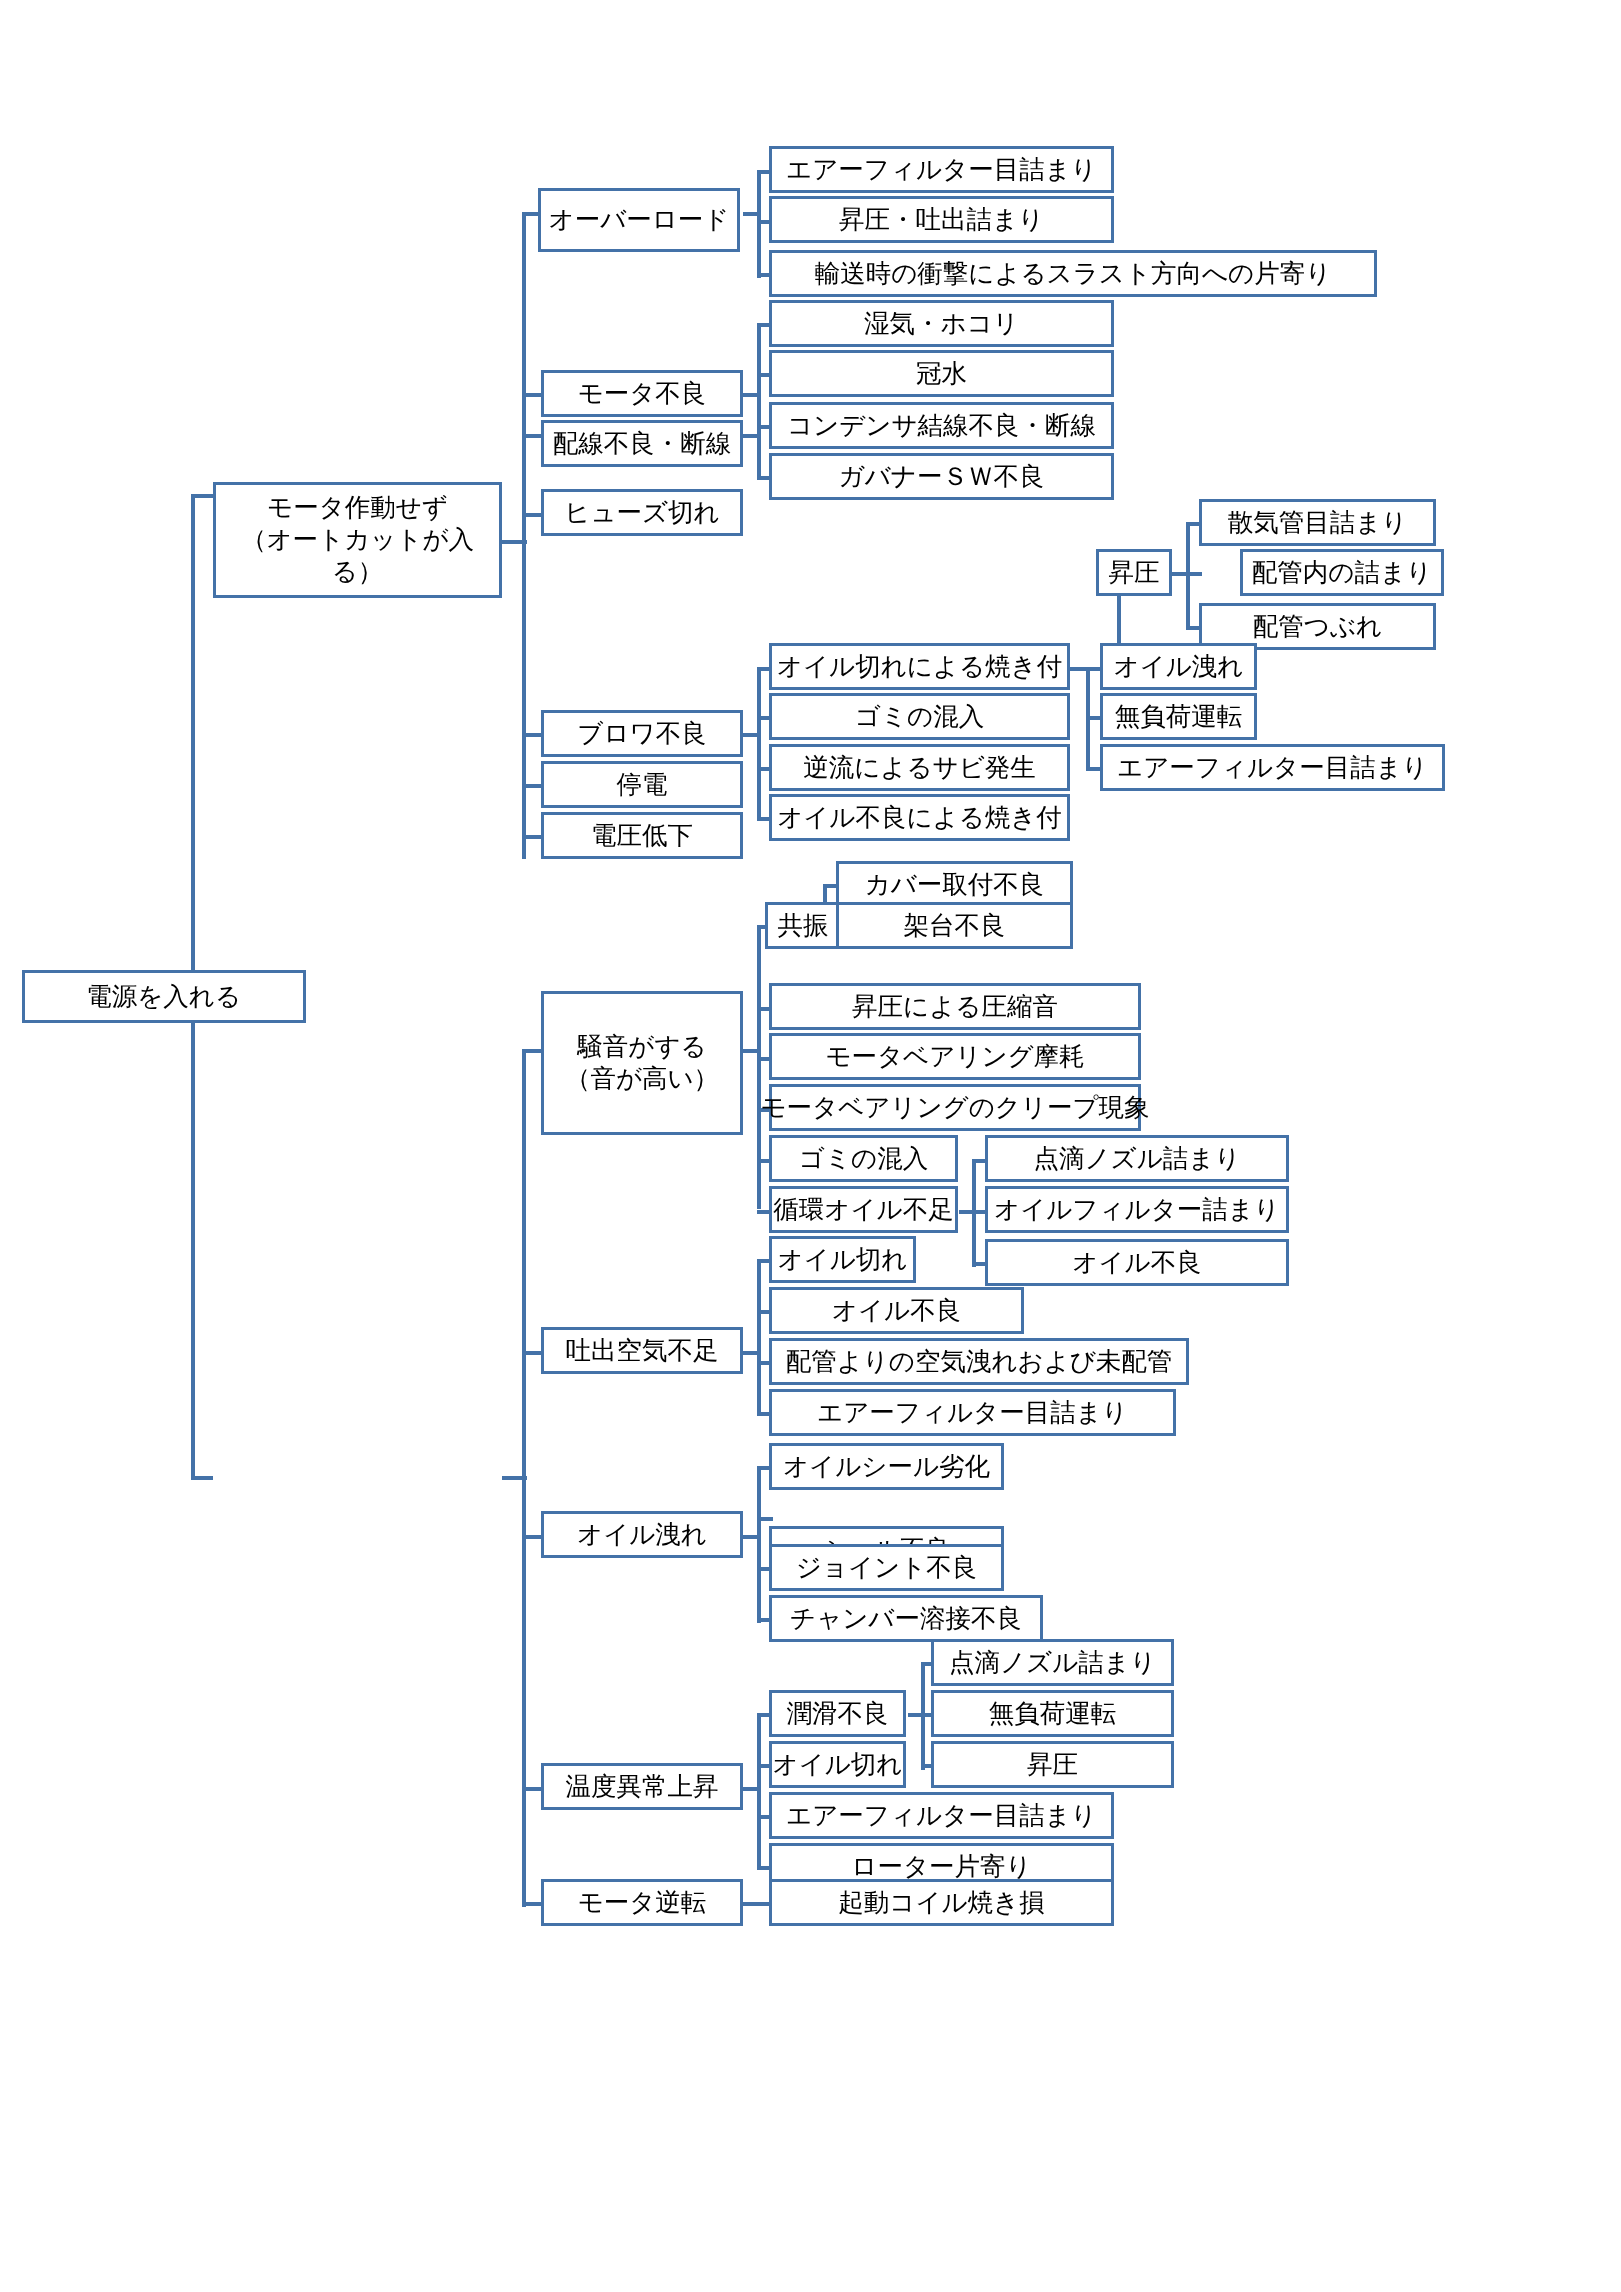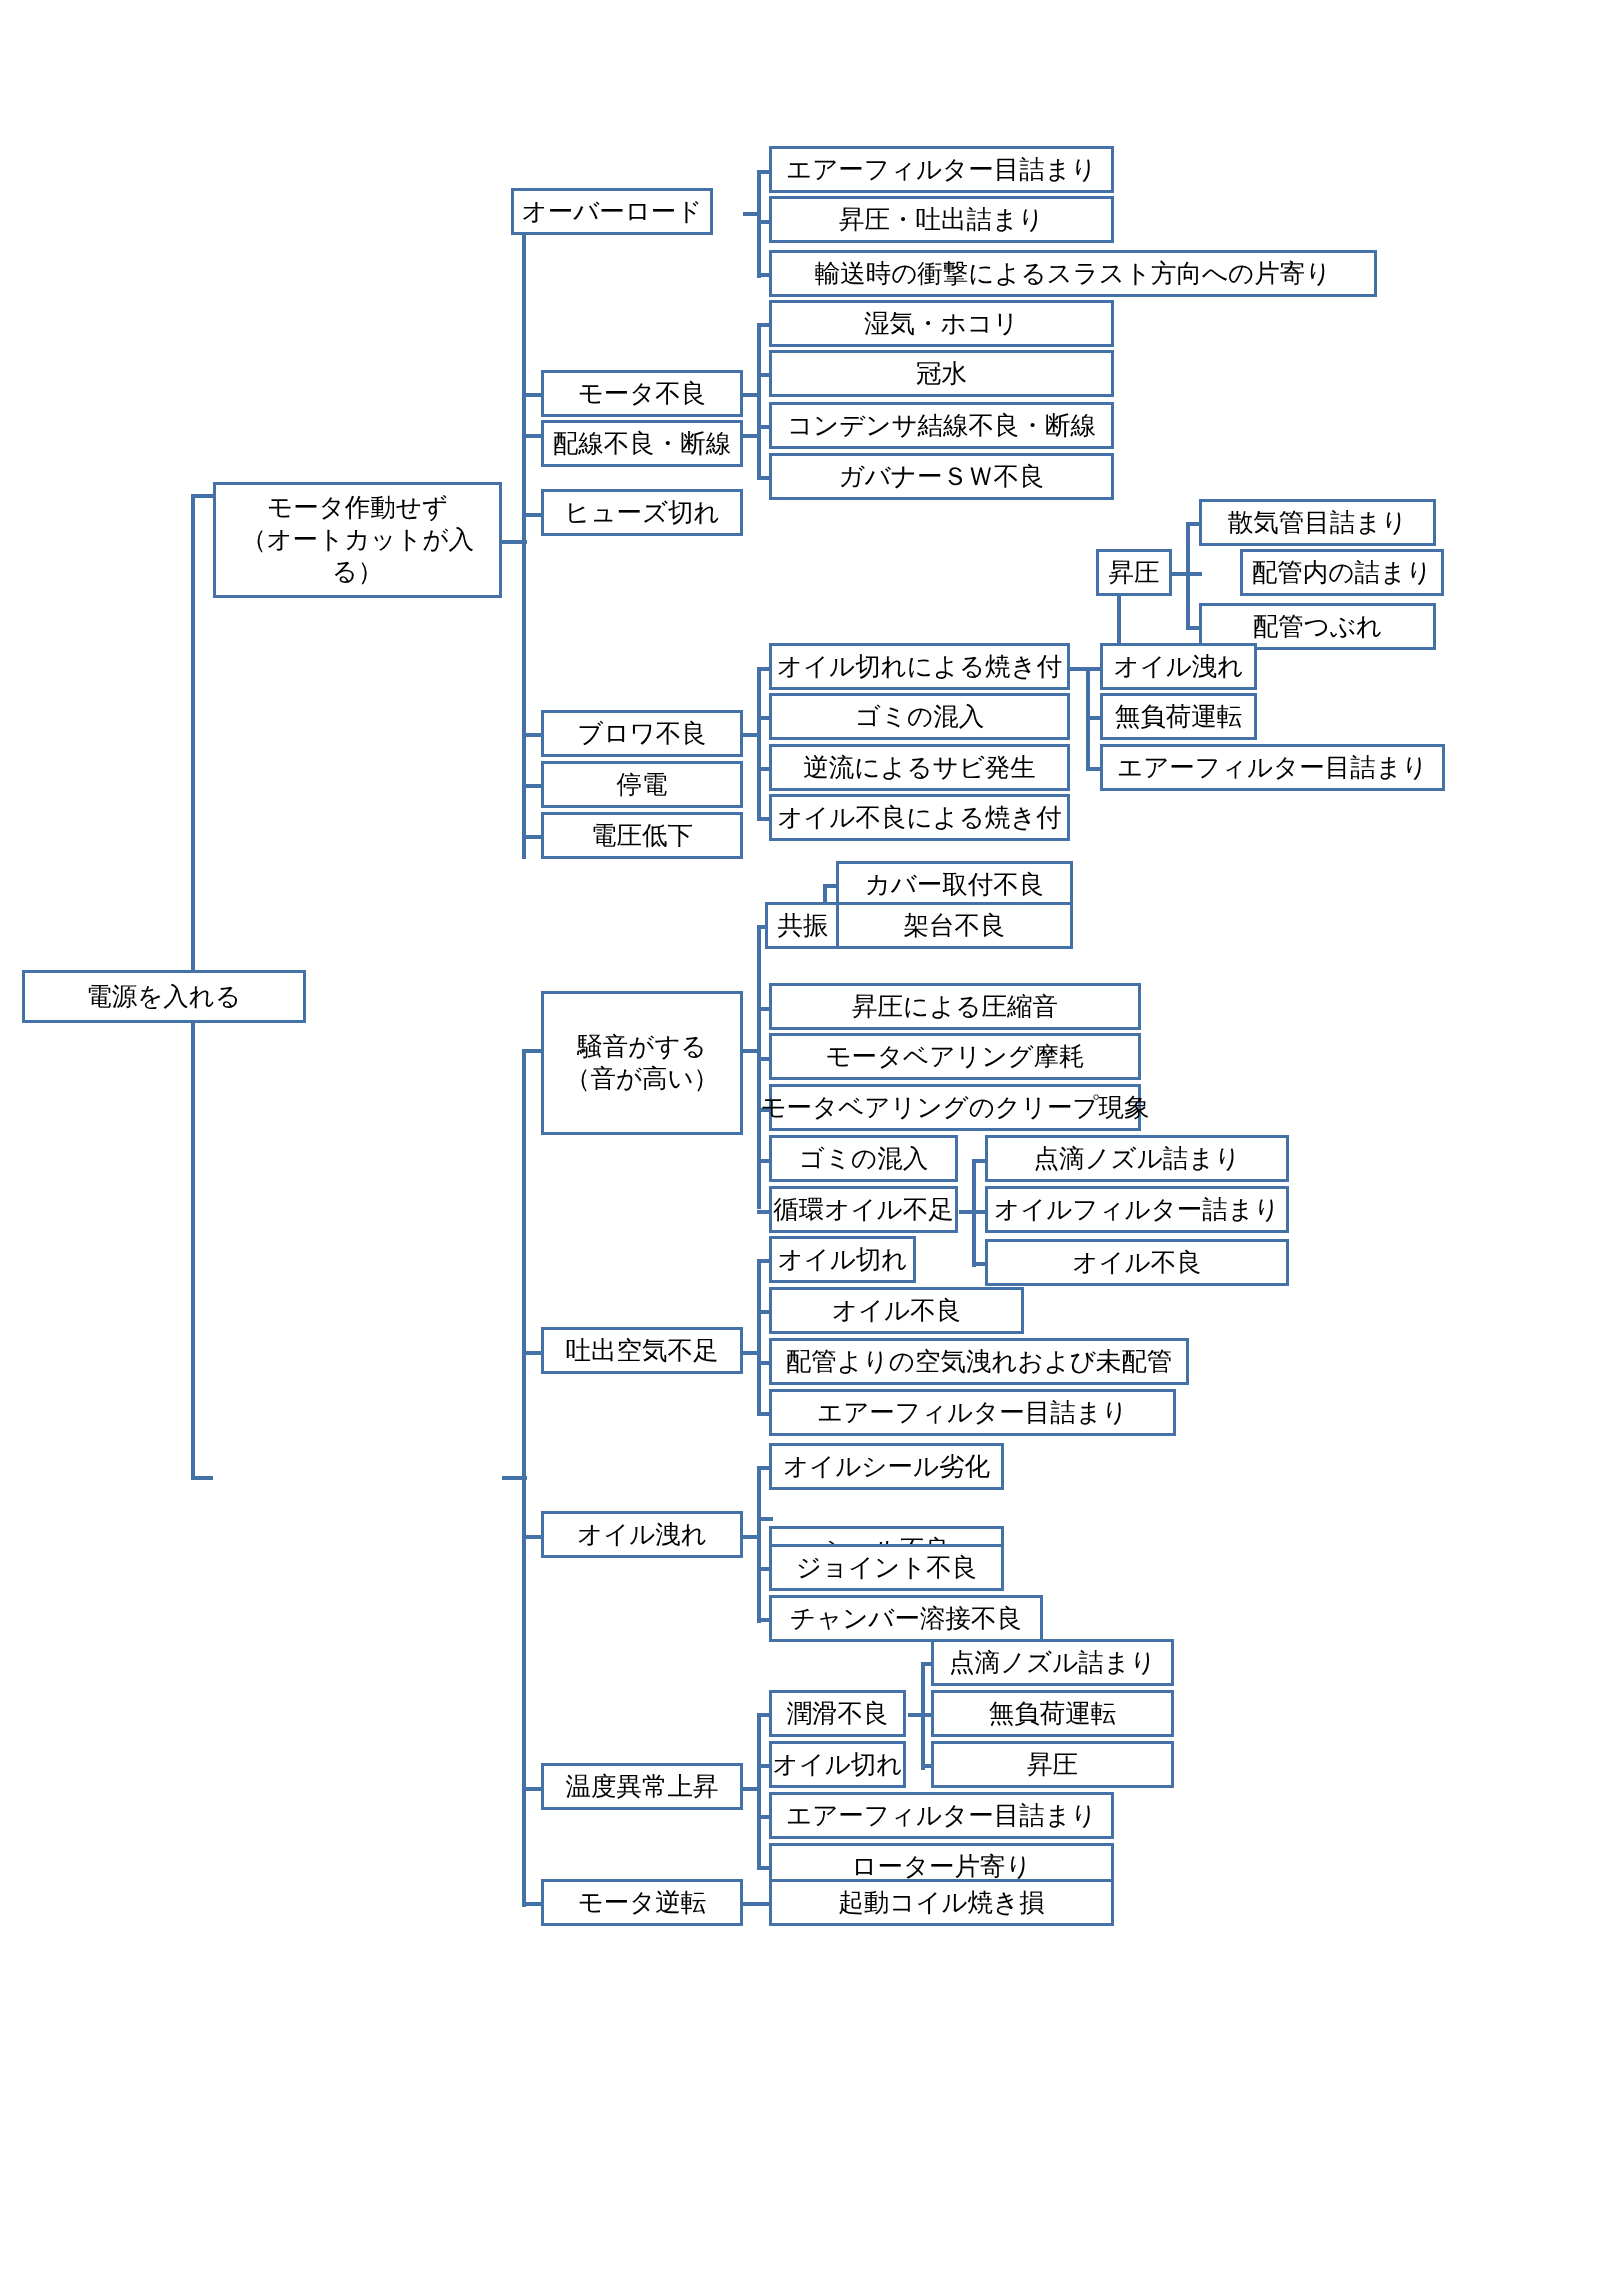--- a/index.html
+++ b/index.html
@@ -156,21 +156,21 @@
   <div class="node" style="left:21.6px; top:970px; width:284px; height:53px;">
     <span>電源を入れる</span>
   </div>
 
   <div class="node two-line" style="left:213px; top:482px; width:289px; height:116px;">
     <span>モータ作動せず</span>
     <span>（オートカットが入る）</span>
   </div>
 
 
-  <div class="node" style="left:511px; top:188px; width:202px; height:47px;">
+  <div class="node" style="left:538px; top:188px; width:202px; height:64px;">
     <span>オーバーロード</span>
   </div>
   <div class="node" style="left:769px; top:146px; width:345px; height:47px;">
     <span>エアーフィルター目詰まり</span>
   </div>
   <div class="node" style="left:769px; top:196px; width:345px; height:47px;">
     <span>昇圧・吐出詰まり</span>
   </div>
   <div class="node" style="left:769px; top:250px; width:608px; height:47px;">
     <span>輸送時の衝撃によるスラスト方向への片寄り</span>

